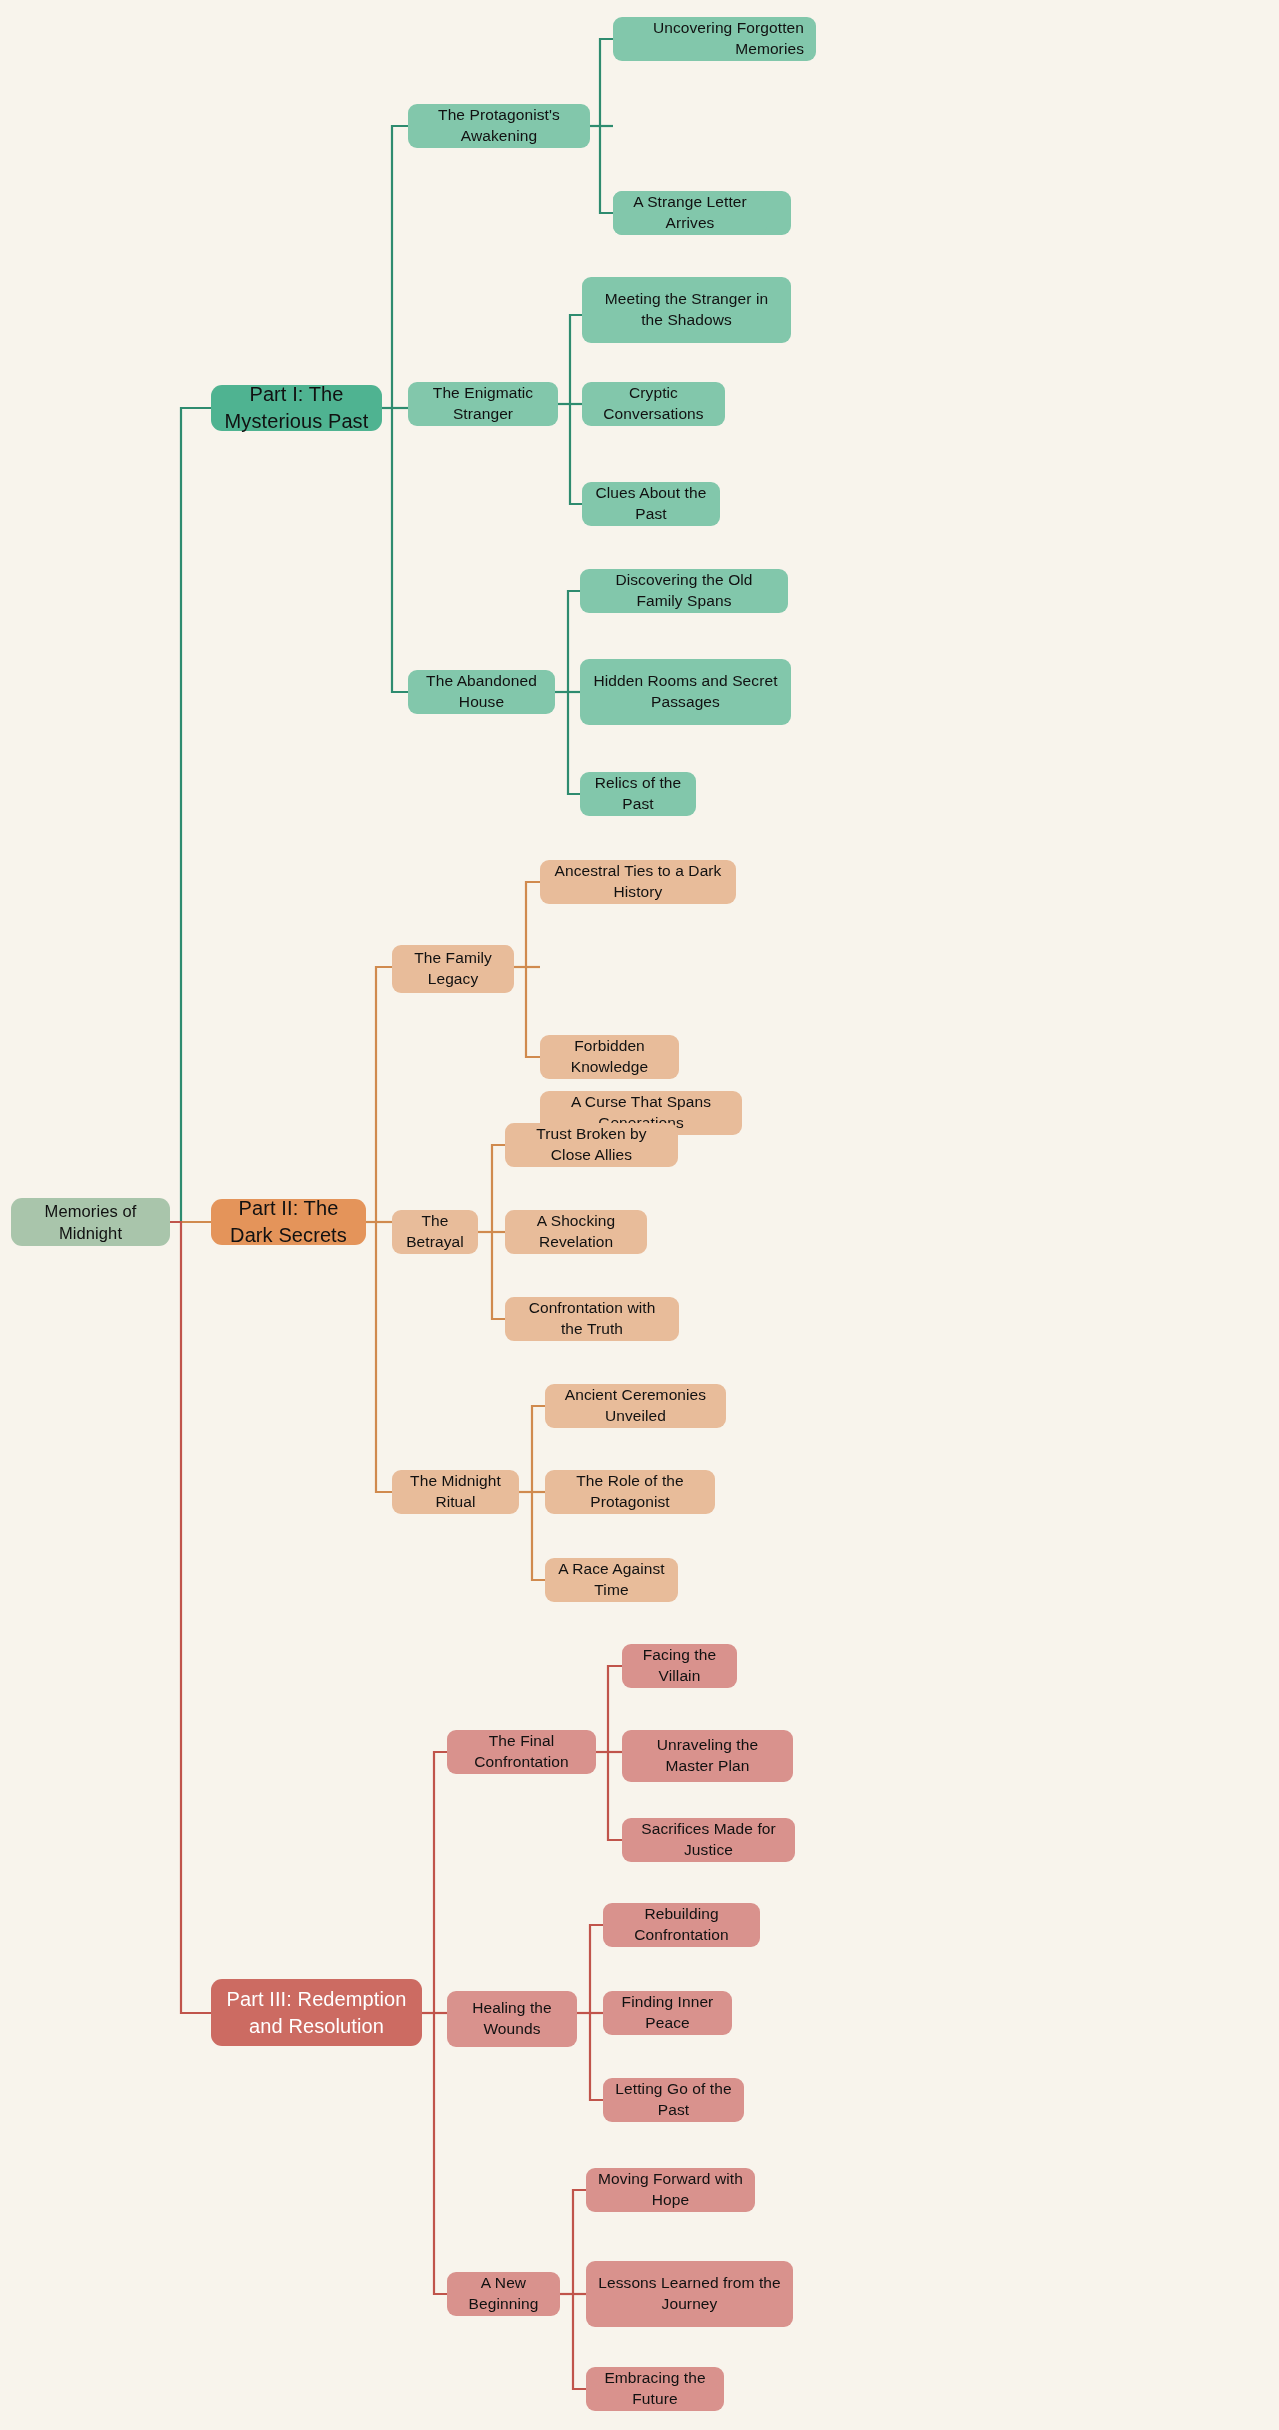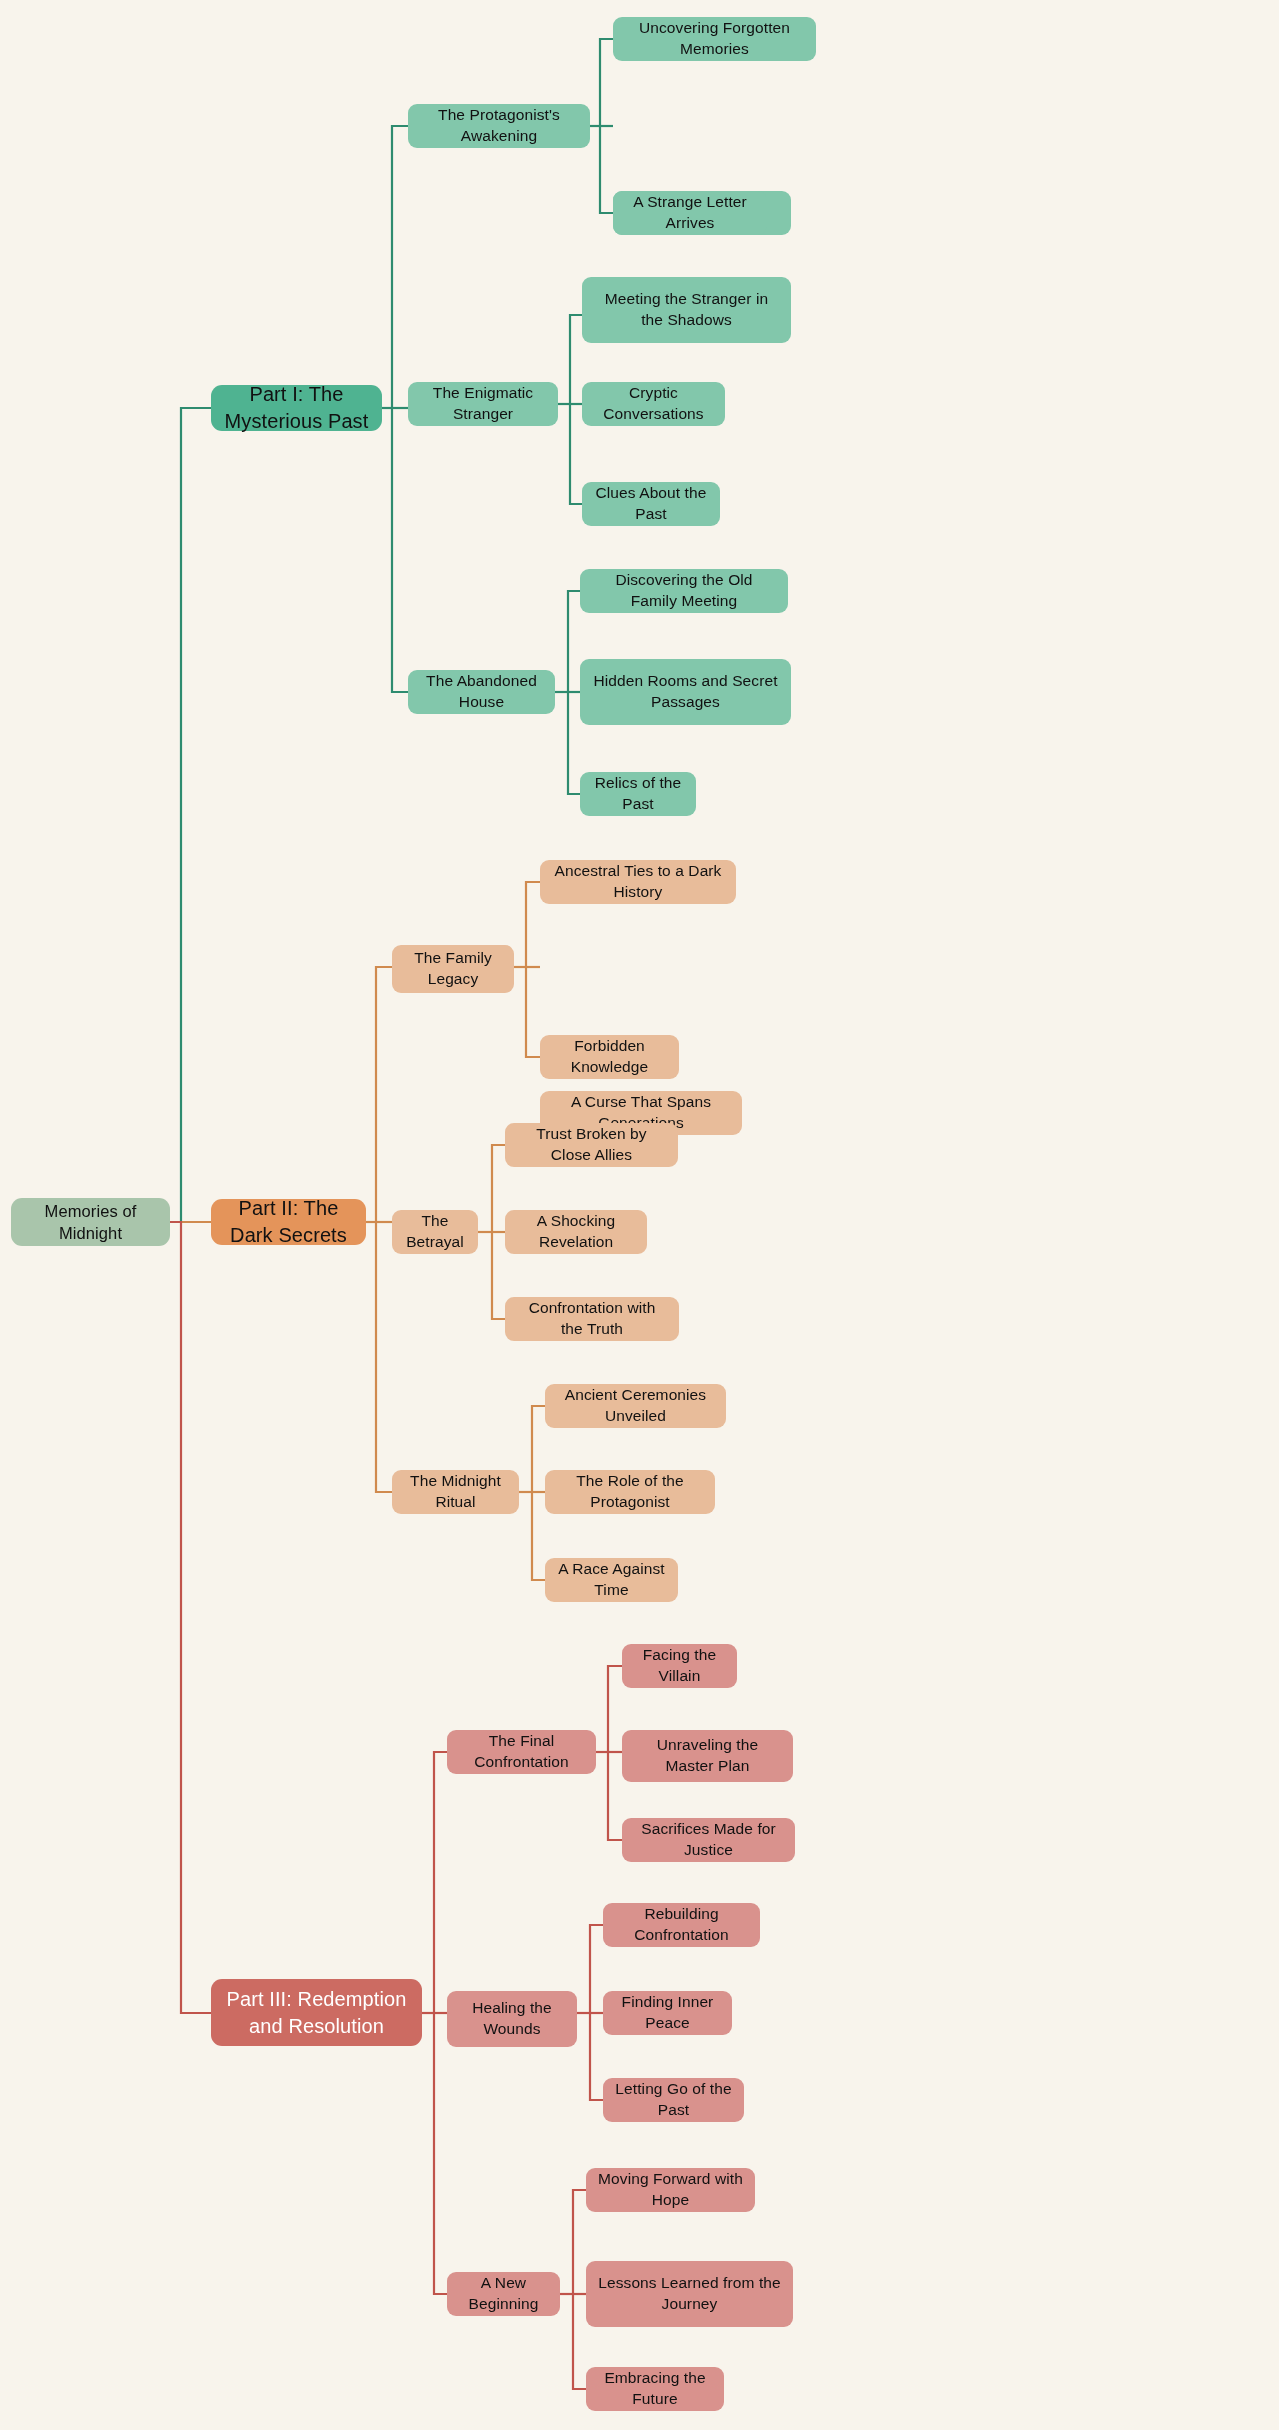--- a/index.html
+++ b/index.html
@@ -100,32 +100,32 @@
     <path d="M560 2294 L573 2294 L573 2190 L586 2190" fill="none" stroke="#C0544B" stroke-width="2.2"></path>
     <path d="M560 2294 L586 2294" fill="none" stroke="#C0544B" stroke-width="2.2"></path>
     <path d="M560 2294 L573 2294 L573 2389 L586 2389" fill="none" stroke="#C0544B" stroke-width="2.2"></path>
   </svg>
 
   <div class="node root" style="left:11px;top:1198px;width:159px;height:48px;">Memories of Midnight</div>
 
   <div class="node branch p1" style="left:211px;top:385px;width:171px;height:46px;">Part I: The Mysterious Past</div>
 
   <div class="node sub p1" style="left:408px;top:104px;width:182px;height:44px;">The Protagonist's Awakening</div>
-  <div class="node leaf p1" style="left:613px;top:17px;width:203px;height:44px;">Uncovering Forgotten Memories</div>
+  <div class="node leaf p1" style="left:613px;top:17px;width:203px;height:44px;text-align:right;">Uncovering Forgotten Memories</div>
   <div class="node leaf p1" style="left:613px;top:191px;width:178px;height:44px;">Nightmares and Flashbacks</div>
 
   <div class="node leaf p1" style="left:613px;top:191px;width:154px;height:44px;">A Strange Letter Arrives</div>
 
   <div class="node sub p1" style="left:408px;top:382px;width:150px;height:44px;">The Enigmatic Stranger</div>
   <div class="node leaf p1" style="left:582px;top:277px;width:209px;height:66px;">Meeting the Stranger in the Shadows</div>
   <div class="node leaf p1" style="left:582px;top:382px;width:143px;height:44px;">Cryptic Conversations</div>
   <div class="node leaf p1" style="left:582px;top:482px;width:138px;height:44px;">Clues About the Past</div>
 
   <div class="node sub p1" style="left:408px;top:670px;width:147px;height:44px;">The Abandoned House</div>
-  <div class="node leaf p1" style="left:580px;top:569px;width:208px;height:44px;">Discovering the Old Family Meeting</div>
+  <div class="node leaf p1" style="left:580px;top:569px;width:208px;height:44px;">Discovering the Old Family Spans</div>
 
   <div class="node leaf p1" style="left:580px;top:659px;width:211px;height:66px;">Hidden Rooms and Secret Passages</div>
   <div class="node leaf p1" style="left:580px;top:772px;width:116px;height:44px;">Relics of the Past</div>
 
   <div class="node branch p2" style="left:211px;top:1199px;width:155px;height:46px;">Part II: The Dark Secrets</div>
 
   <div class="node sub p2" style="left:392px;top:945px;width:122px;height:48px;">The Family Legacy</div>
   <div class="node leaf p2" style="left:540px;top:860px;width:196px;height:44px;">Ancestral Ties to a Dark History</div>
   <div class="node leaf p2" style="left:540px;top:1035px;width:139px;height:44px;">Forbidden Knowledge</div>
 

